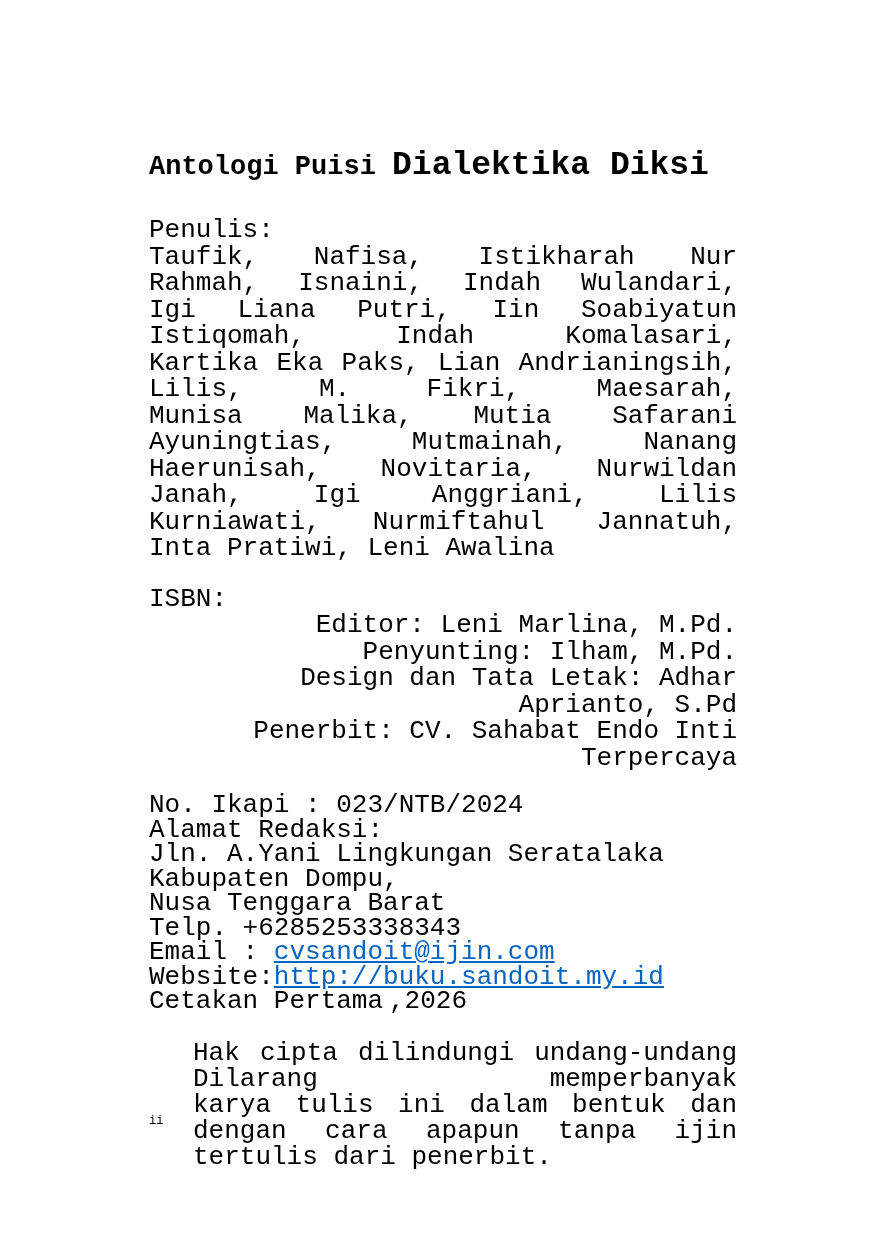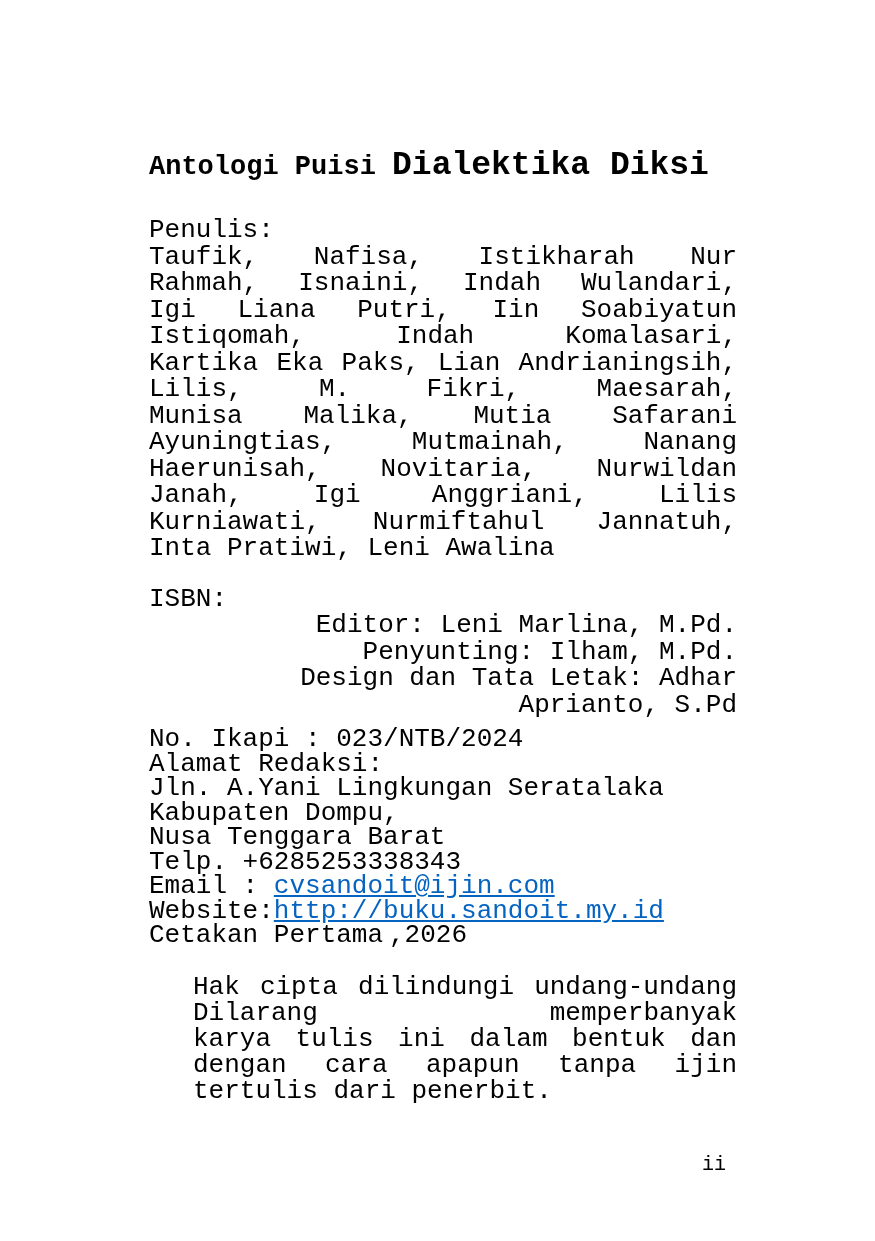--- a/index.html
+++ b/index.html
@@ -30,45 +30,44 @@
   .body-text { font-size: 26px; }
   .penulis-label { margin-top: 30px; line-height: 26.5px; }
   .authors-par .jline {
     line-height: 26.5px;
     text-align: justify;
     text-align-last: justify;
   }
   .authors-par .jline:last-child { text-align-last: left; }
   .isbn-line { margin-top: 24px; line-height: 26.5px; }
   .meta-line { line-height: 26.5px; text-align: right; }
-  .contact-block { margin-top: 9px; }
+  .contact-block { margin-top: 22px; }
   .contact-block .cline { line-height: 24.5px; }
   .copyright-par { margin-top: 26px; margin-left: 44px; }
   .copyright-par .jline {
     line-height: 26px;
     text-align: justify;
     text-align-last: justify;
   }
   .copyright-par .jline:last-child { text-align-last: left; }
   .link {
     color: var(--link-color, #0563C1);
     text-decoration: underline;
     cursor: pointer;
   }
   .cetakan-label { display: inline-block; width: 240px; }
   .page-num {
     position: absolute;
     top: 1108px;
     left: 149px;
     width: 588px;
-    text-align: right;
+    text-align: left;
     padding-right: 11px;
-    font-size: 20px;
+    font-size: 12px;
     line-height: 26px;
-    margin-top: 44px;
   }
 </style>
 </head>
 <body>
 
 <div class="page">
   <div class="content">
 
     <h1 class="book-title"><span>Antologi Puisi </span><span class="title-main">Dialektika Diksi</span></h1>
 
@@ -81,20 +80,21 @@
       <div class="jline">Munisa Malika, Mutia Safarani Ayuningtias, Mutmainah, Nanang</div>
       <div class="jline">Haerunisah, Novitaria, Nurwildan Janah, Igi Anggriani, Lilis</div>
       <div class="jline">Kurniawati, Nurmiftahul Jannatuh, Inta Pratiwi, Leni Awalina</div>
     </div>
 
     <div class="body-text isbn-line">ISBN:</div>
 
     <div class="body-text meta-line">Editor: Leni Marlina, M.Pd.</div>
     <div class="body-text meta-line">Penyunting: Ilham, M.Pd.</div>
     <div class="body-text meta-line">Design dan Tata Letak: Adhar Aprianto, S.Pd</div>
+    <div class="body-text meta-line">Penerbit: CV. Sahabat Endo Inti Terpercaya</div>
 
     <div class="body-text contact-block">
       <div class="cline">No. Ikapi : 023/NTB/2024</div>
       <div class="cline">Alamat Redaksi:</div>
       <div class="cline">Jln. A.Yani Lingkungan Seratalaka Kabupaten Dompu,</div>
       <div class="cline">Nusa Tenggara Barat</div>
       <div class="cline">Telp. +6285253338343</div>
       <div class="cline"><span>Email : </span><a class="link">cvsandoit@ijin.com</a></div>
       <div class="cline"><span>Website:</span><a class="link">http://buku.sandoit.my.id</a></div>
       <div class="cline"><span class="cetakan-label">Cetakan Pertama</span><span>,2026</span></div>

